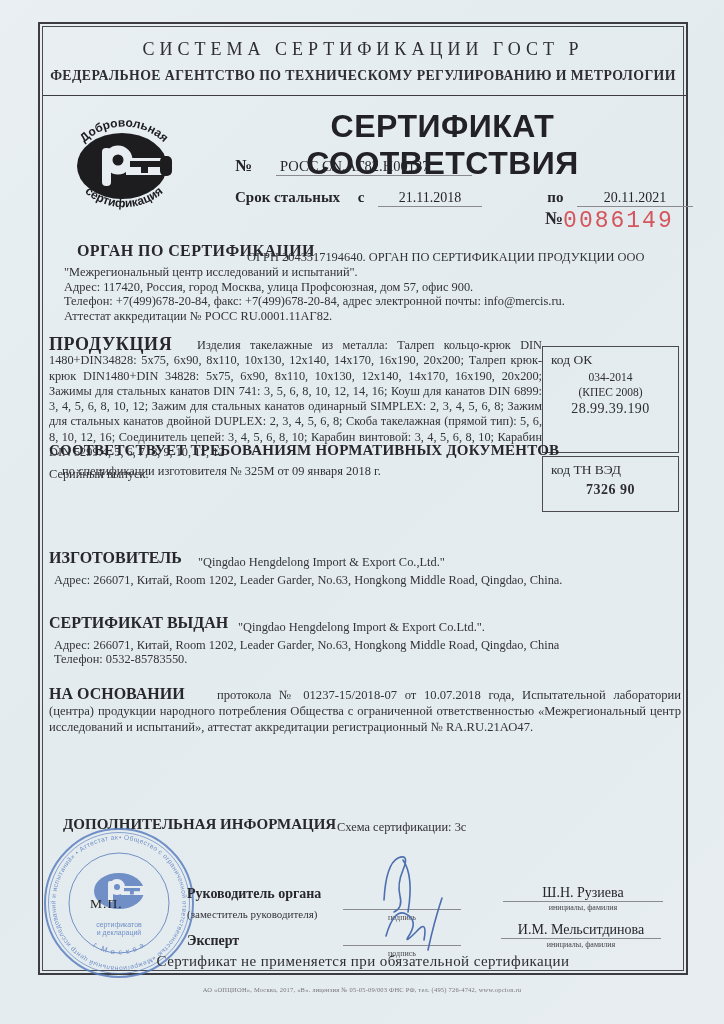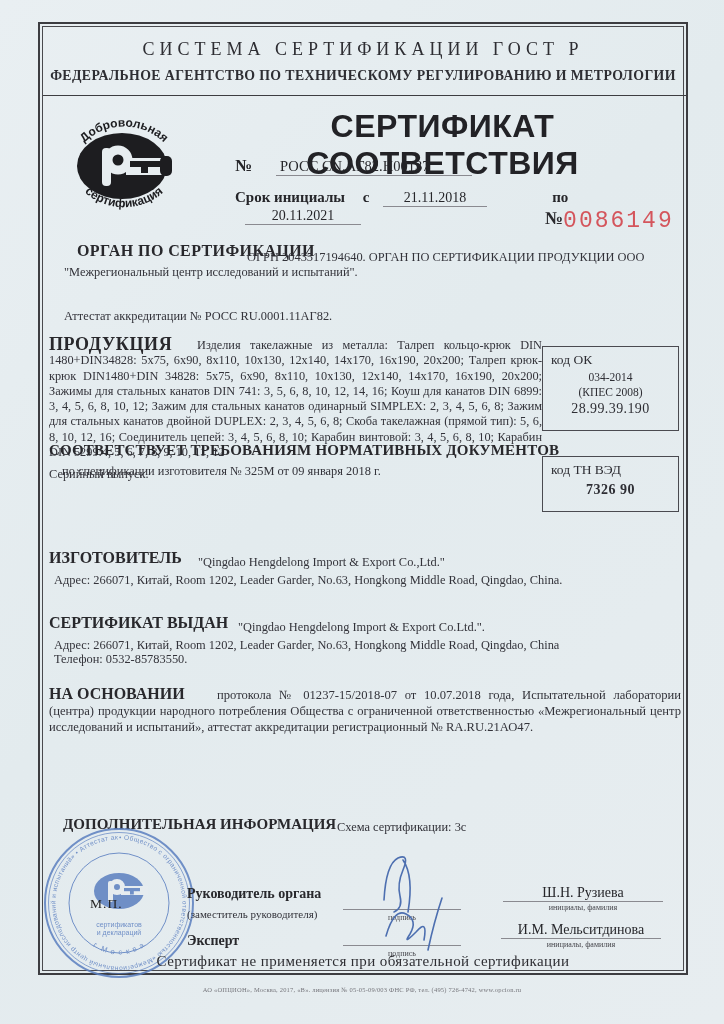--- a/index.html
+++ b/index.html
@@ -64,21 +64,21 @@
   .org-l2 { left:24px; top:256px; }
   .org-l3 { left:24px; top:270px; }
   .org-l4 { left:24px; top:285px; }
 
   .prod-head { left:9px; top:310px; font-size:18px; letter-spacing:0.6px; }
   .prod-block { position:absolute; left:9px; top:314px; width:493px; }
   .prod-desc { font-size:12.3px; line-height:15.3px; text-align:justify; text-indent:148px; color:#33333a; }
   .prod-serial { font-size:12.4px; margin-top:7px; color:#33333a; }
 
   .code-box { position:absolute; left:502px; width:137px; border:1px solid #4a4a50; }
-  .code-ok { top:322px; height:85px; }
+  .code-ok { top:322px; height:107px; }
   .code-tnved { top:432px; height:56px; }
   .code-label { font-size:13.5px; margin:5px 0 0 8px; color:#2e2e34; }
   .code-c { text-align:center; color:#2e2e34; }
   .ok1 { font-size:11.5px; margin-top:3px; }
   .ok2 { font-size:11.5px; margin-top:3px; }
   .ok3 { font-size:14px; margin-top:3px; letter-spacing:0.4px; }
   .tn1 { font-size:14px; margin-top:4px; letter-spacing:0.5px;font-weight:bold; }
 
   .conf-head { left:9px; top:418px; font-size:15px; letter-spacing:0.2px; }
   .conf-txt { left:22px; top:440px; }
@@ -159,35 +159,37 @@
       </svg>
     </div>
 
     <div class="doc-title">СЕРТИФИКАТ СООТВЕТСТВИЯ</div>
 
     <div class="row-no">
       <span class="no-sign">№</span><span class="cert-num-val">РОСС CN.АГ82.Н00137</span>
     </div>
 
     <div class="row-validity">
-      <span class="lbl-b">Срок инициалы</span>
+      <span class="lbl-b">Срок стальных</span>
       <span class="lbl-b" style="margin-left:14px">с</span>
       <span class="date-u d1">21.11.2018</span>
       <span class="gap-po"></span>
       <span class="lbl-b">по</span>
       <span class="date-u d2">20.11.2021</span>
     </div>
 
     <div class="row-blank">
       <span class="blank-no-sign">№</span><span class="blank-num">0086149</span>
     </div>
 
     <div class="sec-head org-head">ОРГАН ПО СЕРТИФИКАЦИИ</div>
     <div class="body-txt org-intro">ОГРН 2043517194640. ОРГАН ПО СЕРТИФИКАЦИИ ПРОДУКЦИИ ООО</div>
     <div class="body-txt org-l1">"Межрегиональный центр исследований и испытаний".</div>
+    <div class="body-txt org-l2">Адрес: 117420, Россия, город Москва, улица Профсоюзная, дом 57, офис 900.</div>
+    <div class="body-txt org-l3">Телефон: +7(499)678-20-84, факс: +7(499)678-20-84, адрес электронной почты: info@mercis.ru.</div>
     <div class="body-txt org-l4">Аттестат аккредитации № РОСС RU.0001.11АГ82.</div>
 
     <div class="sec-head prod-head">ПРОДУКЦИЯ</div>
     <div class="prod-block">
       <p class="prod-desc">Изделия такелажные из металла: Талреп кольцо-крюк DIN 1480+DIN34828: 5x75, 6x90, 8x110, 10x130, 12x140, 14x170, 16x190, 20x200; Талреп крюк-крюк DIN1480+DIN 34828: 5x75, 6x90, 8x110, 10x130, 12x140, 14x170, 16x190, 20x200; Зажимы для стальных канатов DIN 741: 3, 5, 6, 8, 10, 12, 14, 16; Коуш для канатов DIN 6899: 3, 4, 5, 6, 8, 10, 12; Зажим для стальных канатов одинарный SIMPLEX: 2, 3, 4, 5, 6, 8; Зажим для стальных канатов двойной DUPLEX: 2, 3, 4, 5, 6, 8; Скоба такелажная (прямой тип): 5, 6, 8, 10, 12, 16; Соединитель цепей: 3, 4, 5, 6, 8, 10; Карабин винтовой: 3, 4, 5, 6, 8, 10; Карабин DIN 5299:4, 5, 6, 7, 8, 9, 10, 11, 12</p>
       <p class="prod-serial">Серийный выпуск.</p>
     </div>
 
     <div class="code-box code-ok">
       <div class="code-label">код ОК</div>

